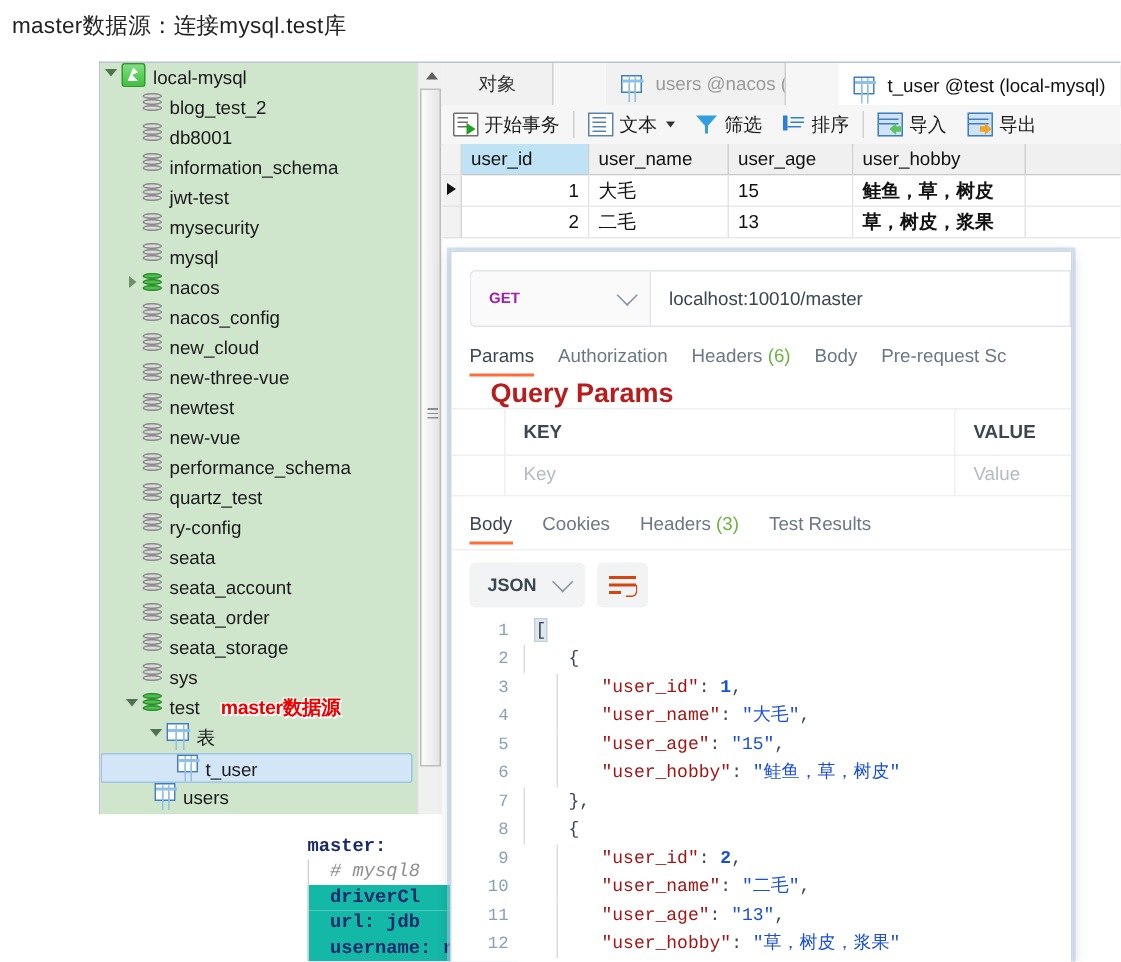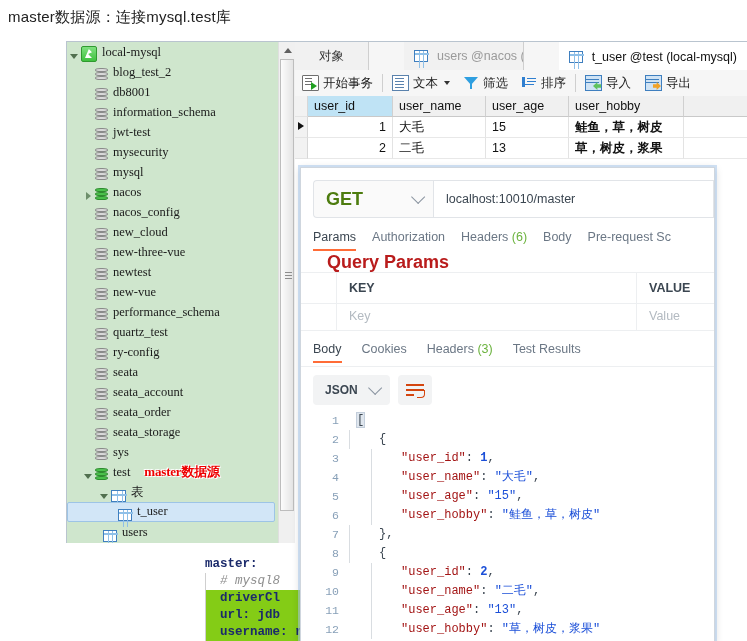--- a/index.html
+++ b/index.html
@@ -29,23 +29,23 @@
   }
 
   
   .tree-panel{
     position:absolute;left:0;top:0;width:211px;height:501px;
     background:#cfe6cd;
     overflow:hidden;
   }
   .tree-row{
     height:20px;line-height:20px;
-    display:flex;align-items:flex-end;
+    display:flex;align-items:flex-start;
     white-space:nowrap;font-size:12.5px;color:#1a1a1a;
-    padding-left:2px;position:relative;font-family:Liberation Serif, serif;
+    padding-left:2px;position:relative;
   }
   .tree-row.sel{
     background:#d2e6f7;
     border-top:1px solid #9dc4e6;
     border-bottom:1px solid #9dc4e6;
     border-left:1px solid #9dc4e6;
     border-right:1px solid #9dc4e6;
     box-sizing:border-box;
     margin-right:3px;
     border-radius:2px;
@@ -189,37 +189,37 @@
 
   
   .code-snip{
     position:absolute;left:205px;top:556px;width:140px;height:85px;
     font-family:"Liberation Mono","DejaVu Sans Mono",monospace;font-size:12.5px;
     overflow:hidden;background:#fff;
   }
   .code-line{height:17px;line-height:17px;white-space:pre;}
   .kw{color:#1b2a6b;font-weight:bold;}
   .cmt{color:#8f8f8f;font-style:italic;}
-  .hl{background:#84cc16;}
+  .hl{background:#14b8a6;}
   .code-bar{position:absolute;left:0;top:17px;width:1px;height:68px;background:#cfcfcf;}
 
   
   .pm{
     position:absolute;left:300px;top:167px;width:413px;height:474px;
     background:#fff;
     border:1px solid #cfd6de;
     box-shadow:0 0 0 2px rgba(170,200,235,.55), 0 2px 8px rgba(0,0,0,.18);
     overflow:hidden;
     font-size:12.5px;color:#3b4651;
   }
   .pm-urlrow{position:absolute;left:12px;top:12px;right:0;height:38px;display:flex;}
   .pm-method{
     width:120px;height:38px;border:1px solid #e1e4e8;border-right:none;border-radius:4px 0 0 4px;
     background:#fafafa;display:flex;align-items:center;justify-content:space-between;padding:0 12px;
-    box-sizing:border-box;font-weight:bold;color:#4d7c0f;font-size:18px;
+    box-sizing:border-box;font-weight:bold;color:#a21caf;font-size:10px;
   }
   .chev{width:9px;height:9px;border-right:1.4px solid #8a94a0;border-bottom:1.4px solid #8a94a0;transform:rotate(45deg) translateY(-3px);}
   .pm-url{
     flex:1;height:38px;border:1px solid #e1e4e8;background:#fff;
     display:flex;align-items:center;padding:0 12px;box-sizing:border-box;color:#3b4651;font-size:12.5px;
   }
   .pm-reqtabs{position:absolute;left:12px;top:62px;display:flex;gap:16px;font-size:12.5px;}
   .pm-reqtabs .t{color:#6b7785;padding-bottom:5px;white-space:nowrap;}
   .pm-reqtabs .t.active{color:#3b4651;border-bottom:2px solid #ff6c37;}
   .pm-reqtabs .t .cnt{color:#6cb33f;}

